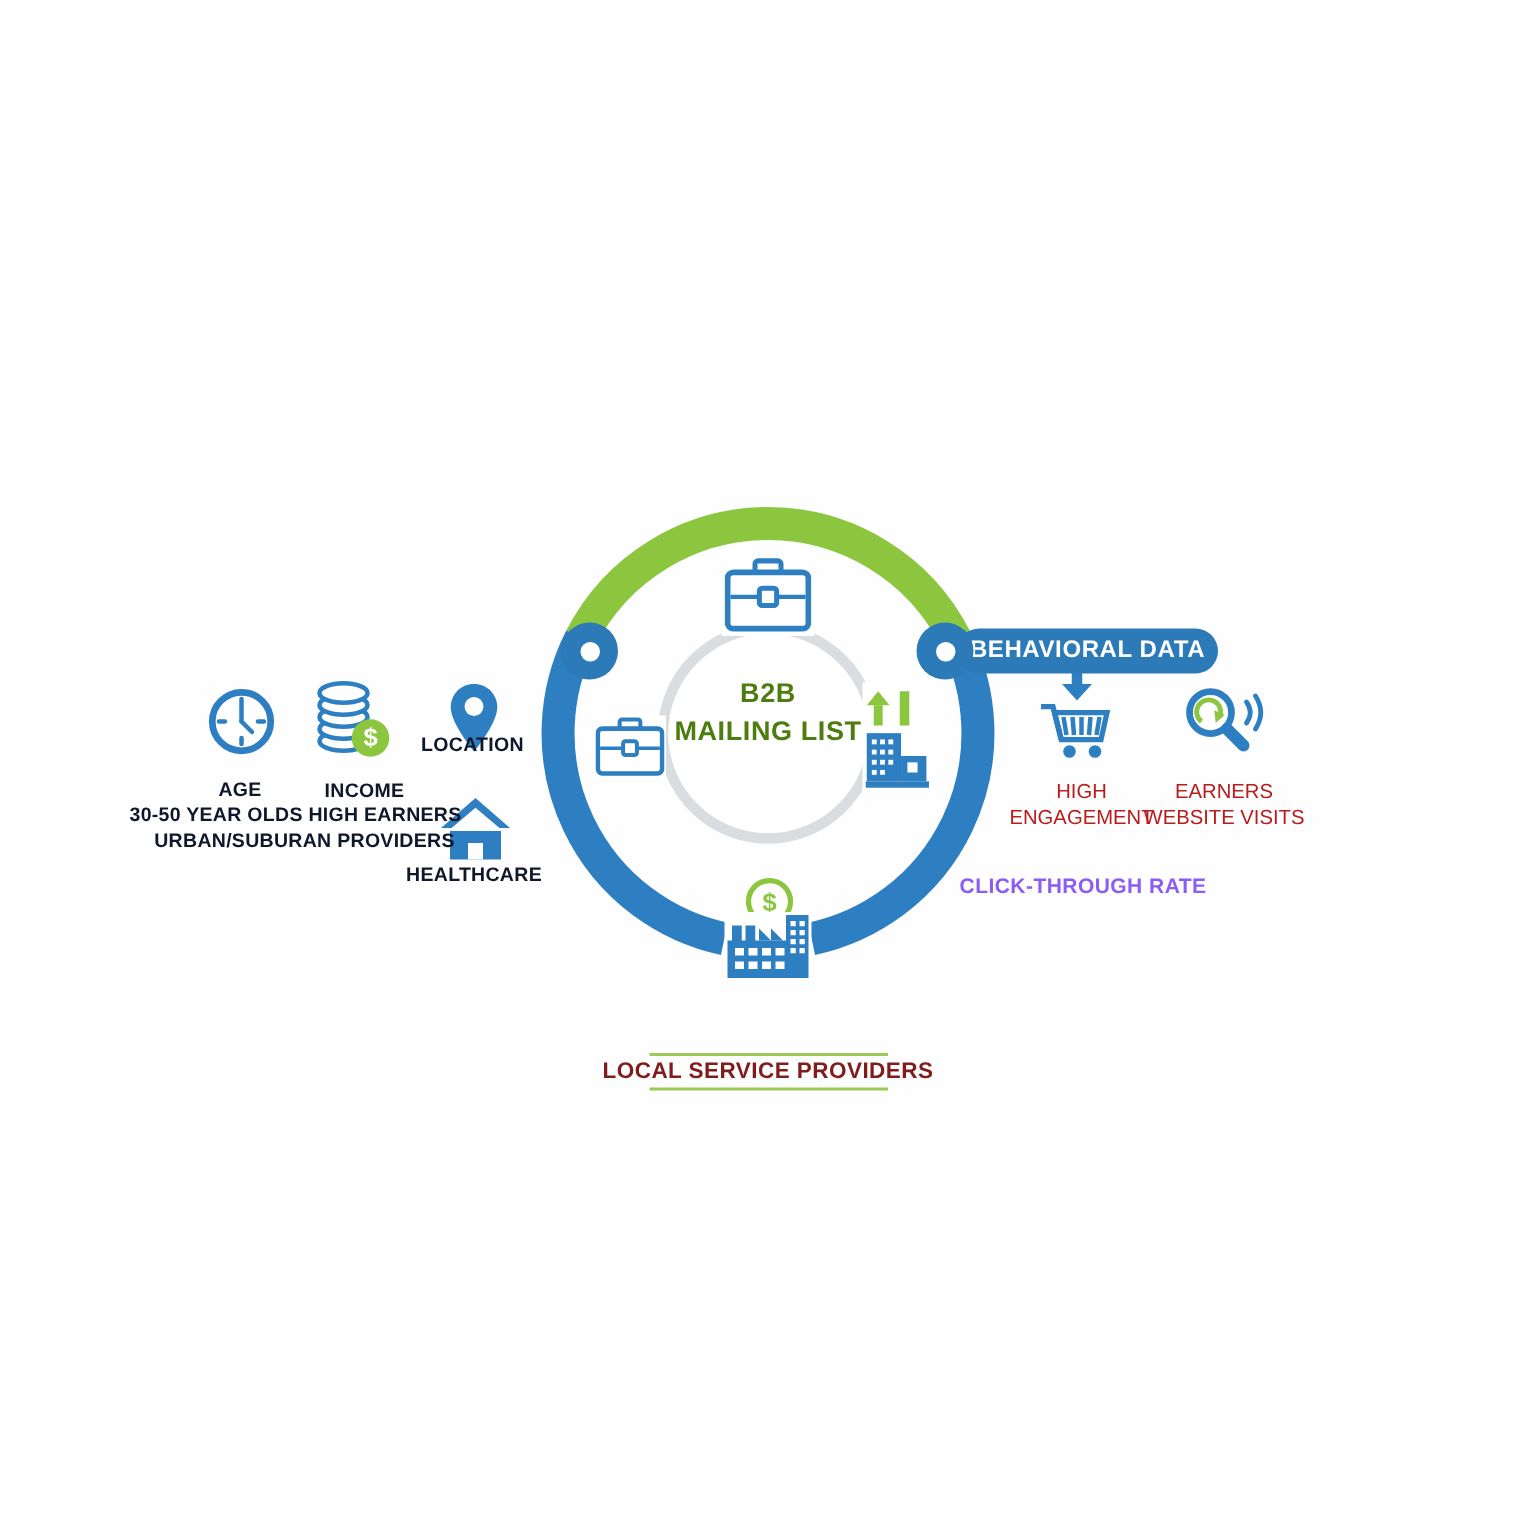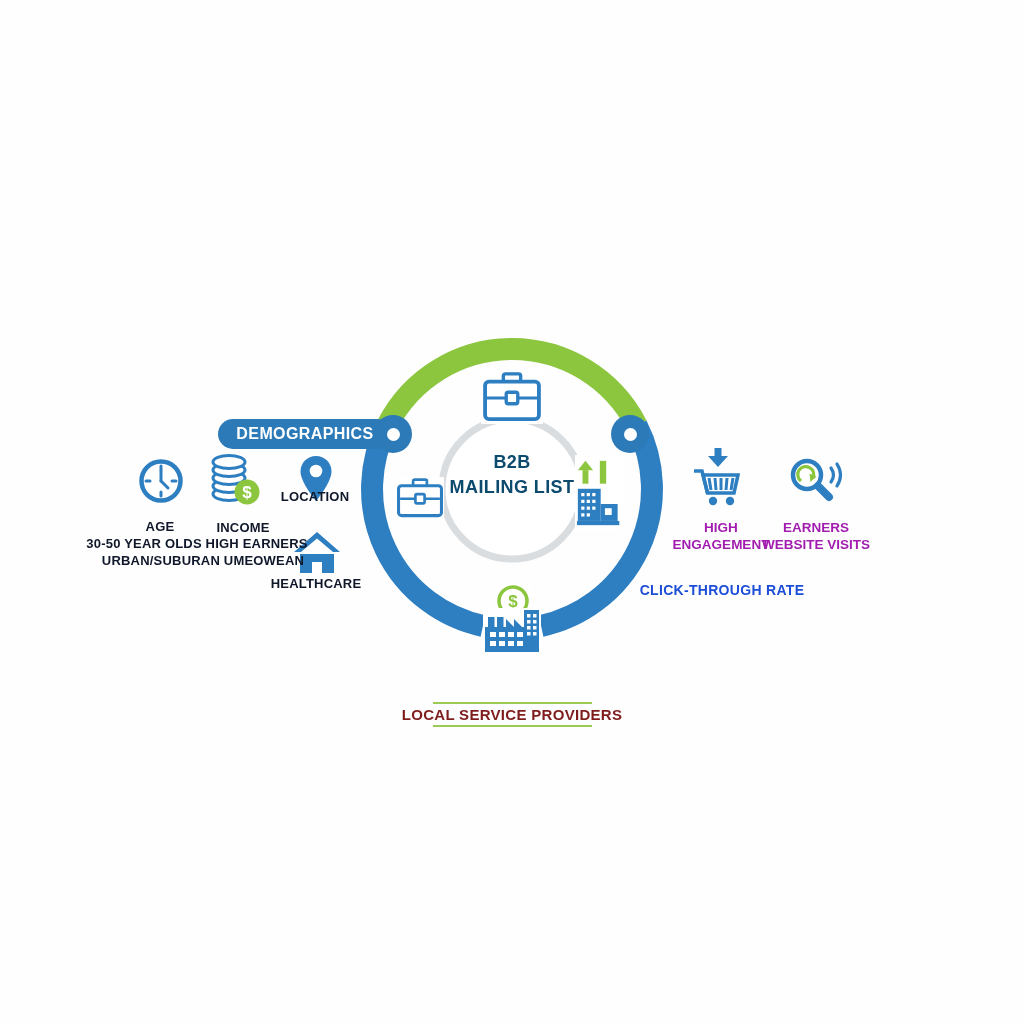--- a/index.html
+++ b/index.html
@@ -9,47 +9,47 @@
   .ctr{transform:translate(-50%,-50%);text-align:center;}
   .ring-svg{left:0;top:0;z-index:1;}
   .icon-box{z-index:3;background:#fff;display:flex;align-items:center;justify-content:center;}
   .plain-icon{z-index:3;}
   .banner{z-index:4;height:30px;background:#2C7AB8;border-radius:15px;
           display:flex;align-items:center;justify-content:center;
           color:#fff;font-weight:bold;font-size:16px;letter-spacing:.4px;white-space:nowrap;}
   .junction{z-index:5;width:38px;height:38px;border-radius:50%;background:#2C7AB8;
             display:flex;align-items:center;justify-content:center;}
   .junction .dot{width:13px;height:13px;border-radius:50%;background:#fff;}
-  .hub-title{z-index:4;color:#0c4a6e;font-weight:bold;font-size:18px;line-height:25px;letter-spacing:.4px;white-space:nowrap;}
+  .hub-title{z-index:4;color:#4d7c0f;font-weight:bold;font-size:18px;line-height:25px;letter-spacing:.4px;white-space:nowrap;}
   .lbl{z-index:4;color:#0f172a;font-weight:bold;font-size:13px;white-space:nowrap;letter-spacing:.2px;}
-  .lbl2{z-index:4;color:#a21caf;font-weight:bold;font-size:13.5px;line-height:17px;white-space:nowrap;}
-  .green-lbl{z-index:4;color:#1d4ed8;font-weight:bold;font-size:14px;white-space:nowrap;letter-spacing:.3px;}
+  .lbl2{z-index:4;color:#b91c1c;font-weight:normal;font-size:13.5px;line-height:17px;white-space:nowrap;}
+  .green-lbl{z-index:4;color:#8b5cf6;font-weight:bold;font-size:14px;white-space:nowrap;letter-spacing:.3px;}
   .seg{z-index:4;color:#2F81C3;font-weight:bold;font-size:14px;line-height:16px;white-space:nowrap;}
   .seg-hl{z-index:4;color:#7f1d1d;font-weight:bold;font-size:15px;white-space:nowrap;letter-spacing:.3px;}
   .rule{z-index:4;height:2px;background:#9CCB55;}
 </style>
 </head>
 <body>
 
 <div class="stage">
 
   <svg class="abs ring-svg" width="1024" height="1024" viewBox="0 0 1024 1024">
     <path d="M 387.3 425.4 A 140 140 0 0 1 636.7 425.4" fill="none" stroke="#8CC63F" stroke-width="22"></path>
     <path d="M 387.3 425.4 A 140 140 0 0 0 482.9 625.9" fill="none" stroke="#2E7FC1" stroke-width="22"></path>
     <path d="M 541.1 625.9 A 140 140 0 0 0 636.7 425.4" fill="none" stroke="#2E7FC1" stroke-width="22"></path>
     <circle cx="512" cy="489" r="70" fill="#ffffff" stroke="#D9DDE0" stroke-width="7"></circle>
   </svg>
 
-  <div class="abs banner" style="left:218px;top:419px;width:174px;">
-    <span>DEMOGRAPHICS</span>
-  </div>
   <div class="abs junction" style="left:374px;top:415px;">
     <div class="dot"></div>
   </div>
 
+  <div class="abs banner" style="left:638px;top:419px;width:174px;">
+    <span>BEHAVIORAL DATA</span>
+  </div>
   <div class="abs junction" style="left:611px;top:415px;">
     <div class="dot"></div>
   </div>
 
   <div class="abs ctr hub-title" style="left:512px;top:475px;">
     <div>B2B</div>
     <div>MAILING LIST</div>
   </div>
 
   <div class="abs icon-box" style="left:481px;top:370px;width:62px;height:54px;">
@@ -171,21 +171,21 @@
       <polygon points="1,22 24,2 47,22 40,22 24,8.5 8,22" fill="#2E7FC1"></polygon>
       <rect x="7" y="24" width="34" height="19" fill="#2E7FC1"></rect>
       <rect x="19" y="32" width="10" height="11" fill="#fff"></rect>
     </svg>
   </div>
 
   <div class="abs ctr lbl" style="left:160px;top:526px;">AGE</div>
   <div class="abs ctr lbl" style="left:243px;top:527px;">INCOME</div>
   <div class="abs ctr lbl" style="left:315px;top:496px;">LOCATION</div>
   <div class="abs ctr lbl" style="left:197px;top:543px;">30-50 YEAR OLDS HIGH EARNERS</div>
-  <div class="abs ctr lbl" style="left:203px;top:560px;">URBAN/SUBURAN  UMEOWEAN</div>
+  <div class="abs ctr lbl" style="left:203px;top:560px;">URBAN/SUBURAN  PROVIDERS</div>
   <div class="abs ctr lbl" style="left:316px;top:583px;">HEALTHCARE</div>
 
   <div class="abs plain-icon" style="left:692px;top:448px;">
     <svg width="54" height="62" viewBox="0 0 54 62">
       <rect x="22.5" y="0" width="7" height="9" fill="#2E7FC1"></rect>
       <polygon points="16,8 36,8 26,19" fill="#2E7FC1"></polygon>
       <g fill="none" stroke="#2E7FC1" stroke-width="3.5">
         <polyline points="2,23 10,23 15.5,45"></polyline>
         <polygon points="11,27 46,27 42,45 15.5,45"></polygon>
         <g stroke-width="3">

